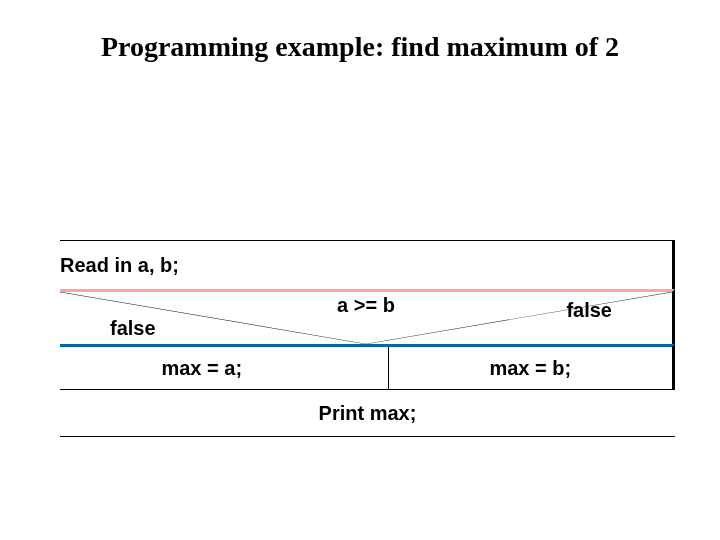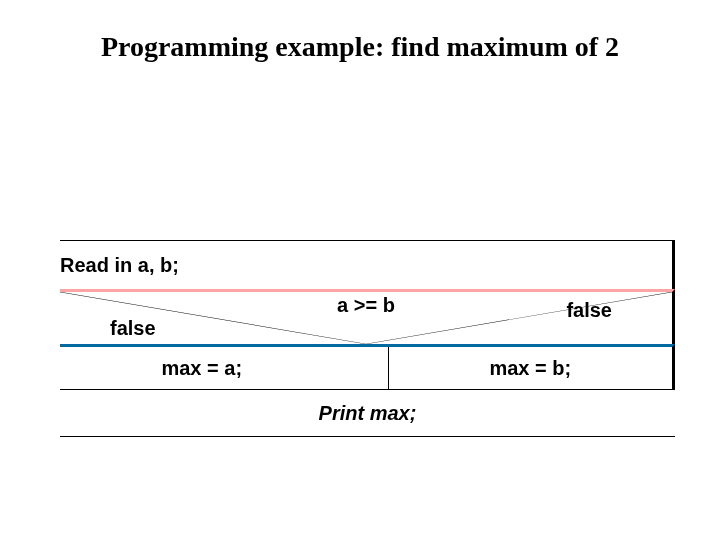--- a/index.html
+++ b/index.html
@@ -91,21 +91,20 @@
     border-left: 1px solid #000;
     margin-left: 44px;
   }
   .ns-print {
     position: relative;
     height: 46px;
     border-top: 1px solid #000;
     border-bottom: 1px solid #000;
     text-align: center;
     line-height: 46px;
-    font-style: italic;
   }
 
   
   .wedge {
     position: absolute;
     top: 0;
     left: 0;
     width: 100%;
     height: 100%;
     pointer-events: none;

